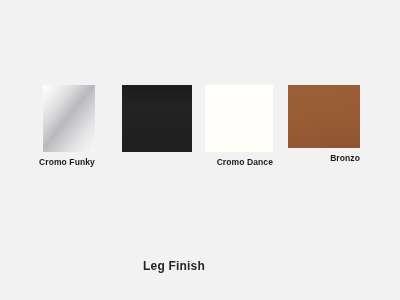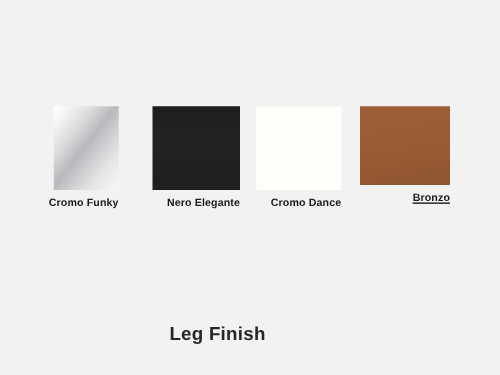--- a/index.html
+++ b/index.html
@@ -62,50 +62,49 @@
   #group-1 { left: 122px; top: 85px; }
   #group-1 .swatch-chip { width: 70px; height: 67px;
     background: linear-gradient(180deg, #1d1d1d 0%, #232323 35%, #1f1f1f 100%); }
   #group-1 .swatch-label { margin-top: 5px; }
 
   #group-2 { left: 205px; top: 85px; }
   #group-2 .swatch-chip { width: 68px; height: 67px;
     background: #fffefa; }
   #group-2 .swatch-label { margin-top: 5px; }
 
-  #group-3 { left: 288px; top: 85px; text-decoration: underline; }
+  #group-3 { left: 288px; top: 85px; }
   #group-3 .swatch-chip { width: 72px; height: 63px;
     background: linear-gradient(170deg, #9d5f38 0%, #9a5c36 45%, #8f5531 100%); }
   #group-3 .swatch-label { margin-top: 5px; }
 
   #caption {
     position: absolute;
     left: 0;
     top: 259px;
     width: 348px;
     text-align: center;
-    font-size: 15px;
+    font-size: 12px;
     font-weight: bold;
     color: #262626;
     letter-spacing: 0.2px;
   }
 </style>
 </head>
 <body>
 
 <div id="swatch-panel">
 
   <div class="swatch-group" id="group-0">
     <span class="swatch-chip"></span>
     <span class="swatch-label">Cromo Funky</span>
   </div>
 
   <div class="swatch-group" id="group-1">
     <span class="swatch-chip"></span>
-    <span class="swatch-label">Nero Elegante</span>
   </div>
 
   <div class="swatch-group" id="group-2">
     <span class="swatch-chip"></span>
     <span class="swatch-label">Cromo Dance</span>
   </div>
 
   <div class="swatch-group" id="group-3">
     <span class="swatch-chip"></span>
     <span class="swatch-label">Bronzo</span>

